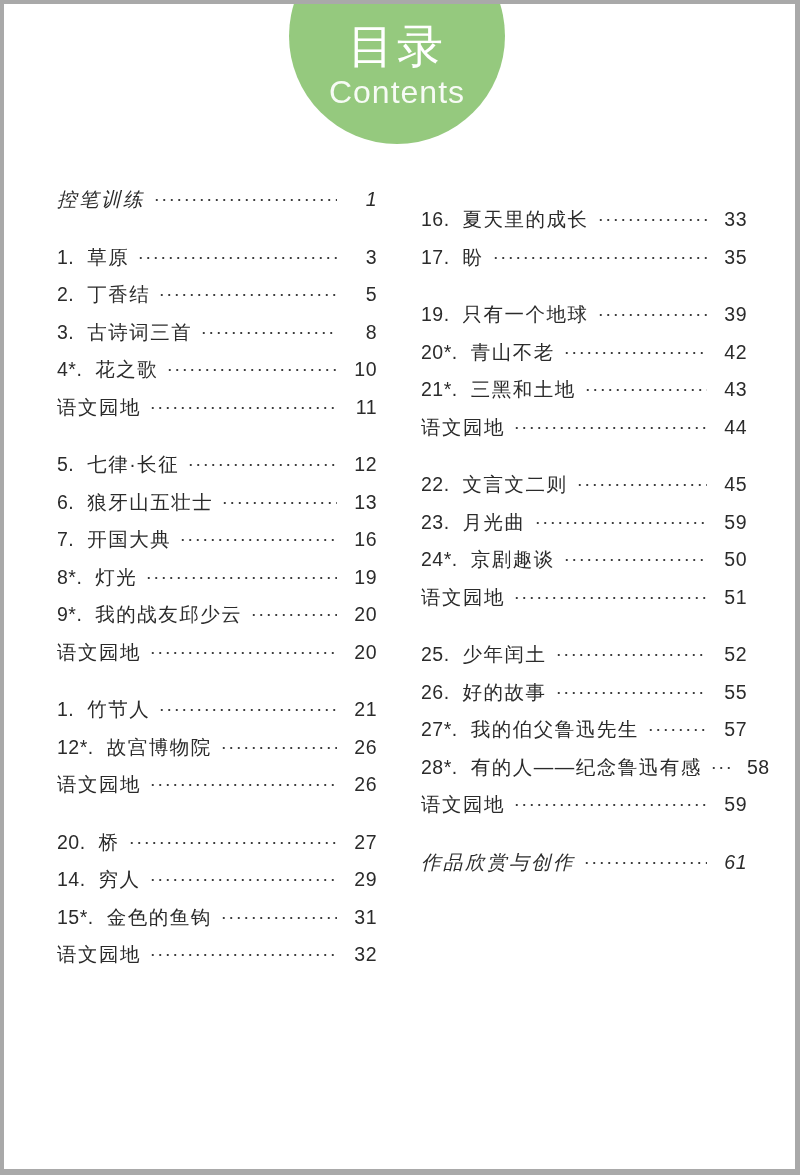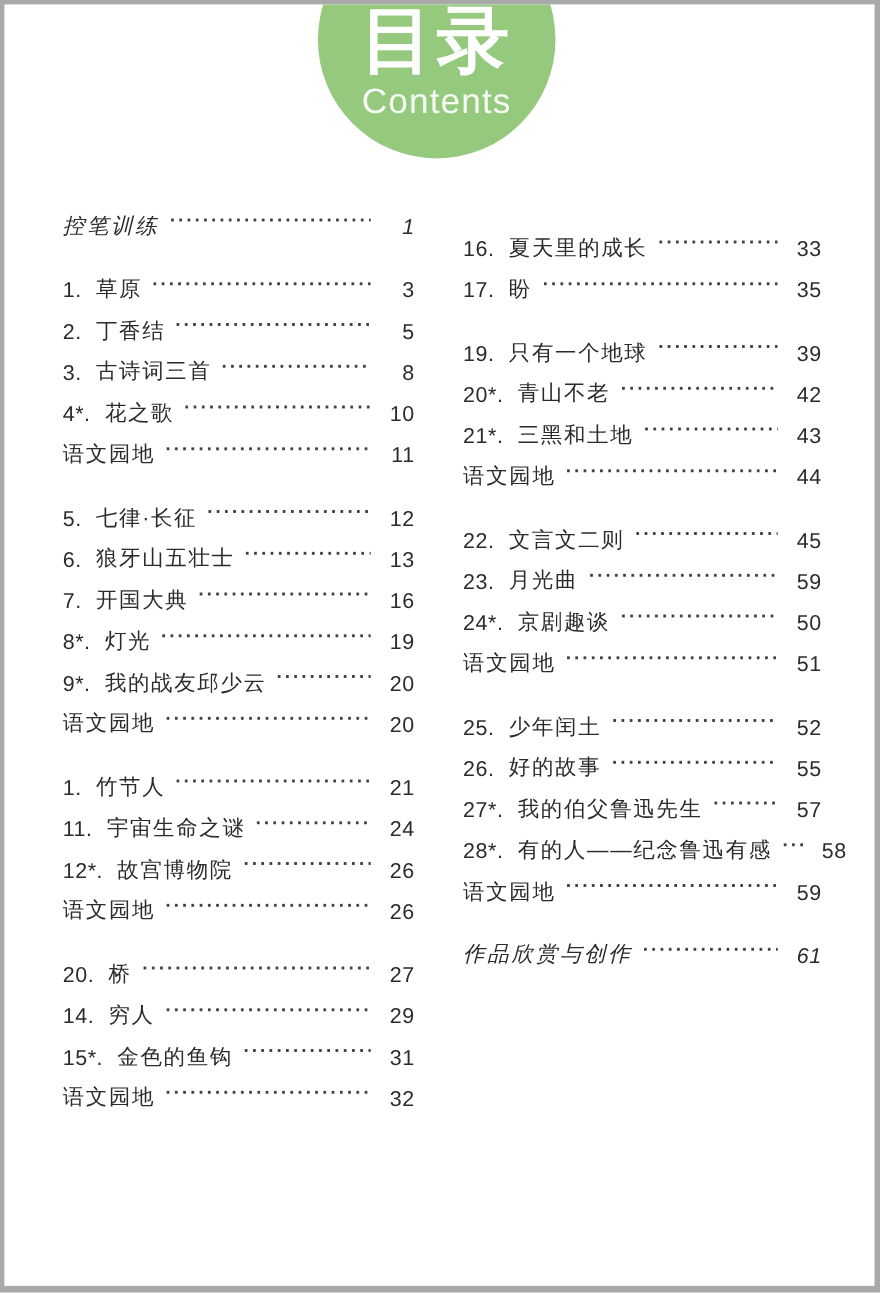--- a/index.html
+++ b/index.html
@@ -19,33 +19,33 @@
   .circle {
     position: absolute; left: 285px; top: -76px;
     width: 216px; height: 216px;
     border-radius: 50%;
     background: #95c97e;
     display: flex; flex-direction: column;
     align-items: center; justify-content: flex-end;
     padding-bottom: 36px; box-sizing: border-box;
   }
   .title-zh {
-    font-size: 66px; font-weight: 700; color: #ffffff;
+    font-size: 46px; font-weight: 400; color: #ffffff;
     line-height: 1; letter-spacing: 3px; white-space: nowrap;
   }
   .title-en {
     font-size: 32px; color: rgba(255,255,255,0.92);
     line-height: 1; margin-top: 7px; letter-spacing: 1px;
   }
   .col { position: absolute; top: 177px; }
   .col-left  { left: 53px;  width: 320px; }
   .col-right { left: 417px; width: 326px; margin-top: 20px; }
   .toc-group { margin-bottom: 20px; }
   .toc-row {
-    display: flex; align-items: flex-end;
+    display: flex; align-items: center;
     height: 37.5px;
     font-size: 19.5px; color: #2b2b2b;
     white-space: nowrap;
   }
   .num { margin-right: 13px; letter-spacing: 0.5px; }
   .num:empty { display: none; }
   .title { letter-spacing: 1.5px; }
   .leader {
     flex: 1; align-self: stretch;
     margin: 0 2px 0 8px;
@@ -147,26 +147,20 @@
   </div>
       </div>
       <div class="toc-group">
         <div class="toc-row">
     <span class="num">1.</span>
     <span class="title">竹节人</span>
     <span class="leader"></span>
     <span class="pageno">21</span>
   </div>
         <div class="toc-row">
-    <span class="num">11.</span>
-    <span class="title">宇宙生命之谜</span>
-    <span class="leader"></span>
-    <span class="pageno">24</span>
-  </div>
-        <div class="toc-row">
     <span class="num">12*.</span>
     <span class="title">故宫博物院</span>
     <span class="leader"></span>
     <span class="pageno">26</span>
   </div>
         <div class="toc-row">
 
     <span class="title">语文园地</span>
     <span class="leader"></span>
     <span class="pageno">26</span>

